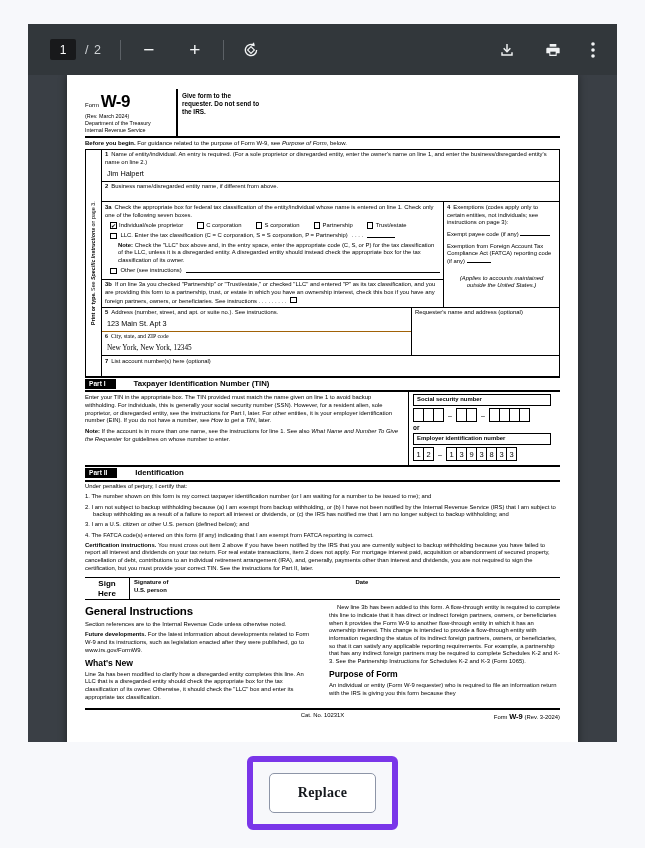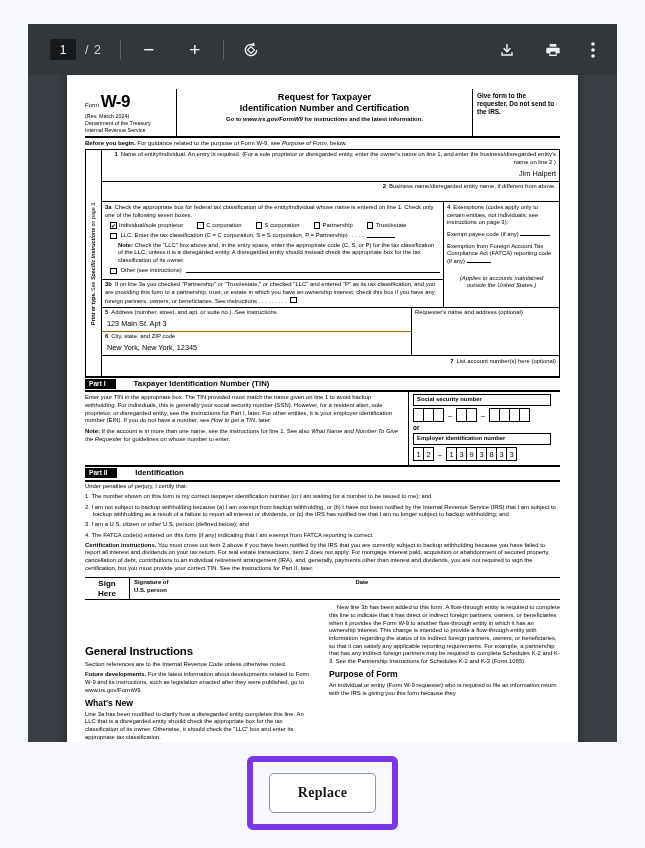--- a/index.html
+++ b/index.html
@@ -39,21 +39,21 @@
   .hd-sub { font-size:5.9px; font-weight:bold; margin-top:2px; }
   .hd-right { width:88px; border-left:1px solid #000; padding:3px 2px 2px 4px; font-size:6.4px; font-weight:bold; line-height:1.25; }
 
   .before { padding:1.5px 0; border-bottom:1px solid #000; font-size:6px; }
 
   .form-body { display:flex; border-left:1px solid #000; border-right:1px solid #000; }
   .rail { width:15px; position:relative; }
   .rail-inner { position:absolute; inset:0; display:flex; flex-direction:row; align-items:center; justify-content:center; gap:1px;
                 writing-mode:vertical-rl; transform:rotate(180deg); text-align:center; font-size:5.3px; }
   .rows { flex:1; border-left:1px solid #000; }
-  .row { border-bottom:1px solid #000; padding:1.5px 3px;text-align:right; }
+  .row { border-bottom:1px solid #000; padding:1.5px 3px; }
   .lbl-num { font-weight:bold; margin-right:3px; }
   .fld-val { font-size:7.3px; padding:2px 0 1px 2px; }
   .blank-val { min-height:9px; }
 
   .row3ab, .row56 { display:flex; border-bottom:1px solid #000; }
   .r-leftcol { flex:1; min-width:0; }
   .sub3a { border-bottom:1px solid #000; padding:1.5px 3px 2px; }
   .sub3b { padding:1.5px 3px 2px; }
   .exem-col { width:116px; border-left:1px solid #000; padding:1.5px 3px; display:flex; flex-direction:column; }
   .exem-line { margin-top:4px; }
@@ -61,21 +61,21 @@
   .applies { font-style:italic; text-align:center; margin-top:9px; padding:0 4px; }
 
   .cb-row { display:flex; align-items:center; gap:4px; margin:2.5px 0 2px 5px; flex-wrap:nowrap; }
   .cb { width:6.5px; height:6.5px; border:1px solid #000; font-size:6px; line-height:6px; text-align:center; flex:none; display:inline-block; }
   .cb-item { display:flex; align-items:center; gap:2.5px; margin-right:10px; }
   .cb-item:last-child { margin-right:0; }
   .note-ind { margin-left:13px; }
   .cb-inline { display:inline-block; vertical-align:-1px; margin-left:2px; }
 
   .sub5 { border-bottom:1px solid #a16207; padding:1.5px 3px; }
-  .sub6 { padding:1.5px 3px; }
+  .sub6 { padding:1.5px 3px;font-family:Liberation Serif, serif; }
   .req-col { width:148px; border-left:1px solid #000; padding:1.5px 3px; }
 
   .part-hd { display:flex; align-items:center; gap:18px; border-bottom:2px solid #000; padding:1px 0 1.5px; }
   .part-tag { background:#000; color:#fff; font-weight:bold; font-size:6.6px; padding:.5px 10px .5px 4px; }
   .part-title { font-weight:bold; font-size:7.8px; }
 
   .tin-sec { display:flex; border-bottom:0; }
   .tin-left { flex:1; padding:2px 6px 2px 0; }
   .tin-left p { margin-bottom:3px; }
   .tin-right { width:152px; border-left:1px solid #000; padding:2px 0 2px 4px; }
@@ -90,21 +90,21 @@
   .cert-item { padding-left:8px; text-indent:-8px; margin-bottom:2.5px; }
 
   .sign-row { display:flex; border-bottom:1px solid #000; min-height:19px; }
   .sign-cell { width:44px; font-weight:bold; font-size:8px; line-height:1.15; padding:1.5px 0;text-align:center; }
   .sign-right { flex:1; border-left:1px solid #000; display:flex; padding:1.5px 0 1.5px 4px; }
   .sig-lbl { font-weight:bold; width:52%; }
   .date-lbl { font-weight:bold; }
 
   .gi-sec { display:flex; gap:13px; padding-top:4px; }
   .gi-col { flex:1; min-width:0; }
-  .gi-title { font-size:11.5px; font-weight:bold; margin-bottom:2px; letter-spacing:-.2px;margin-top:40px; }
+  .gi-title { font-size:11.5px; font-weight:bold; margin-bottom:2px; letter-spacing:-.2px; }
   .gi-h2 { font-size:8.6px; font-weight:bold; margin:3.5px 0 1.5px; }
   .gi-col p { margin-bottom:2.5px; }
   .p-indent { text-indent:8px; }
 
   .w9-footer { border-top:2px solid #000; margin-top:4px; padding-top:2.5px; position:relative; text-align:center; font-size:5.9px; }
   .form-ref { position:absolute; right:0; top:2.5px; }
   .form-ref .fb { font-weight:bold; font-size:7.5px; }
 
   
   .action-bar { position:absolute; top:756px; left:0; width:645px; display:flex; justify-content:center; align-items:center; }
@@ -171,27 +171,20 @@
         <div class="w9">
 
           <div class="w9-header">
             <div class="hd-left">
               <div><span class="hd-form-word">Form</span>
                 <span class="hd-w9">W-9</span></div>
               <div class="hd-rev">(Rev. March 2024)</div>
               <div class="hd-dept">Department of the Treasury</div>
               <div class="hd-dept">Internal Revenue Service</div>
             </div>
-            <div class="hd-center">
-              <div class="hd-title">
-                <div>Request for Taxpayer</div>
-                <div>Identification Number and Certification</div>
-              </div>
-              <div class="hd-sub"><span>Go to </span><span class="bi">www.irs.gov/FormW9</span><span> for instructions and the latest information.</span></div>
-            </div>
             <div class="hd-right">Give form to the requester. Do not send to the IRS.</div>
           </div>
 
           <div class="before"><span class="b">Before you begin.</span><span> For guidance related to the purpose of Form W-9, see </span><span class="i">Purpose of Form</span><span>, below.</span></div>
 
           <div class="form-body">
             <div class="rail">
               <div class="rail-inner">
                 <span class="b">Print or type.</span>
                 <span><span>See </span><span class="bi">Specific Instructions</span><span> on page 3.</span></span>

